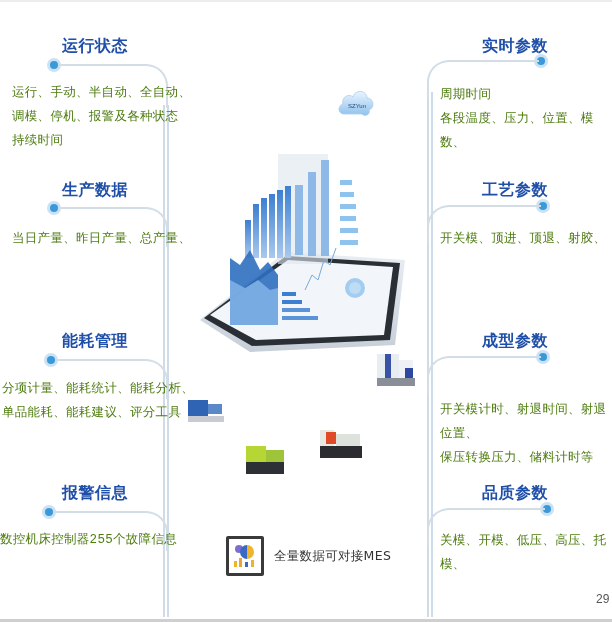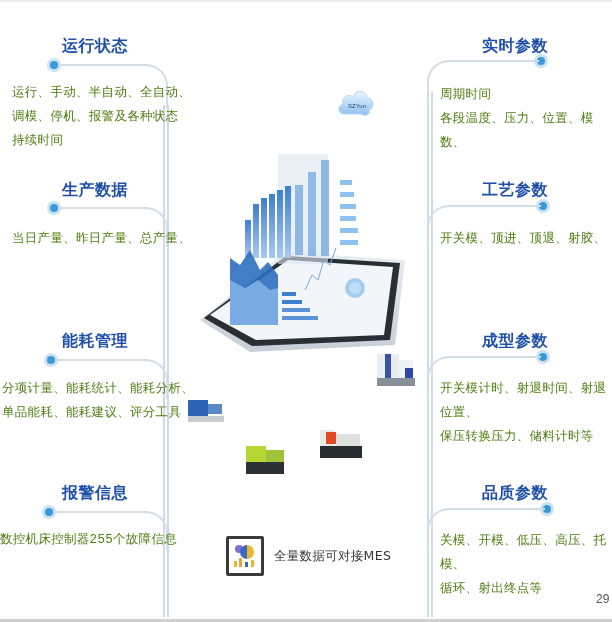--- a/index.html
+++ b/index.html
@@ -100,33 +100,32 @@
   <div class="curveR" style="left:427px; top:205px; width:114px; height:40px;"></div>
   <div class="desc" style="left:440px; top:226px;">
     <div>开关模、顶进、顶退、射胶、</div>
   </div>
 </div>
 
 <div>
   <div class="title" style="left:482px; top:331px;text-align:center;">成型参数</div>
   <div class="dot" style="left:539px; top:353px;"></div>
   <div class="curveR" style="left:427px; top:356px; width:114px; height:40px;"></div>
-  <div class="desc" style="left:440px; top:376px;">
+  <div class="desc" style="left:440px; top:397px;">
     <div>开关模计时、射退时间、射退位置、</div>
     <div>保压转换压力、储料计时等</div>
   </div>
 </div>
 
 <div>
   <div class="title" style="left:482px; top:483px;">品质参数</div>
   <div class="dot" style="left:543px; top:505px;"></div>
   <div class="curveR" style="left:427px; top:508px; width:118px; height:40px;"></div>
   <div class="desc" style="left:440px; top:528px;">
     <div>关模、开模、低压、高压、托模、</div>
-    <div>循环、射出终点等</div>
   </div>
 </div>
 
 <div class="center" style="left:336px; top:84px; width:40px; height:36px;">
   <svg width="40" height="36" viewBox="0 0 40 36">
     <defs>
       <linearGradient id="cg" x1="0" y1="0" x2="0" y2="1">
         <stop offset="0" stop-color="#eaf4fd"></stop>
         <stop offset="1" stop-color="#8fc2ef"></stop>
       </linearGradient>

